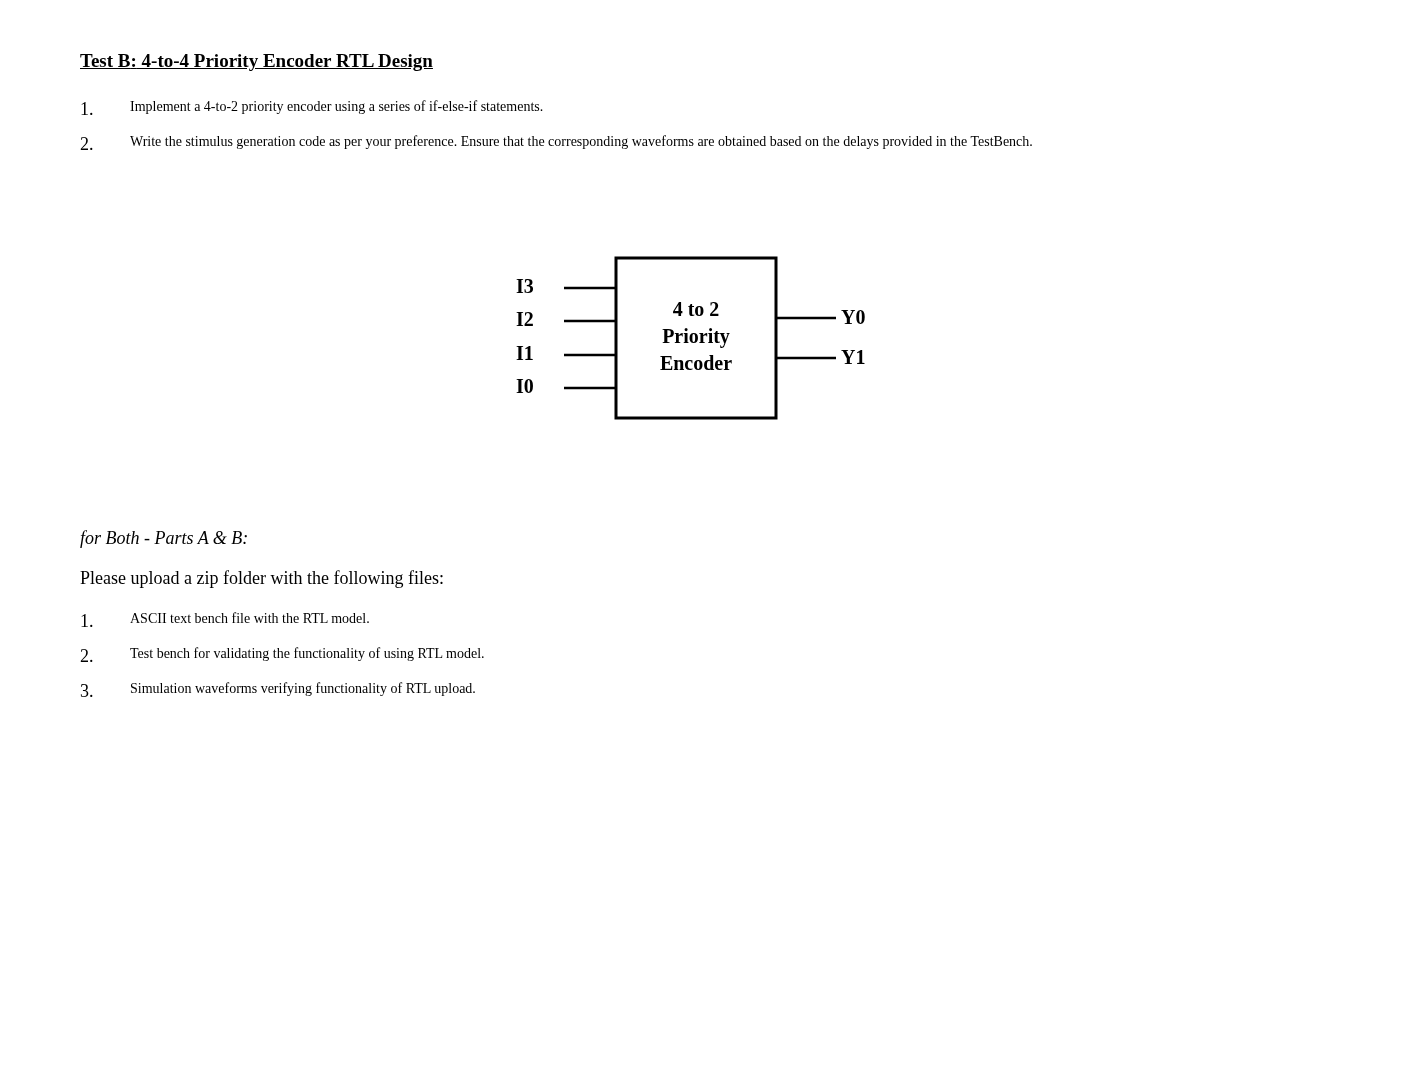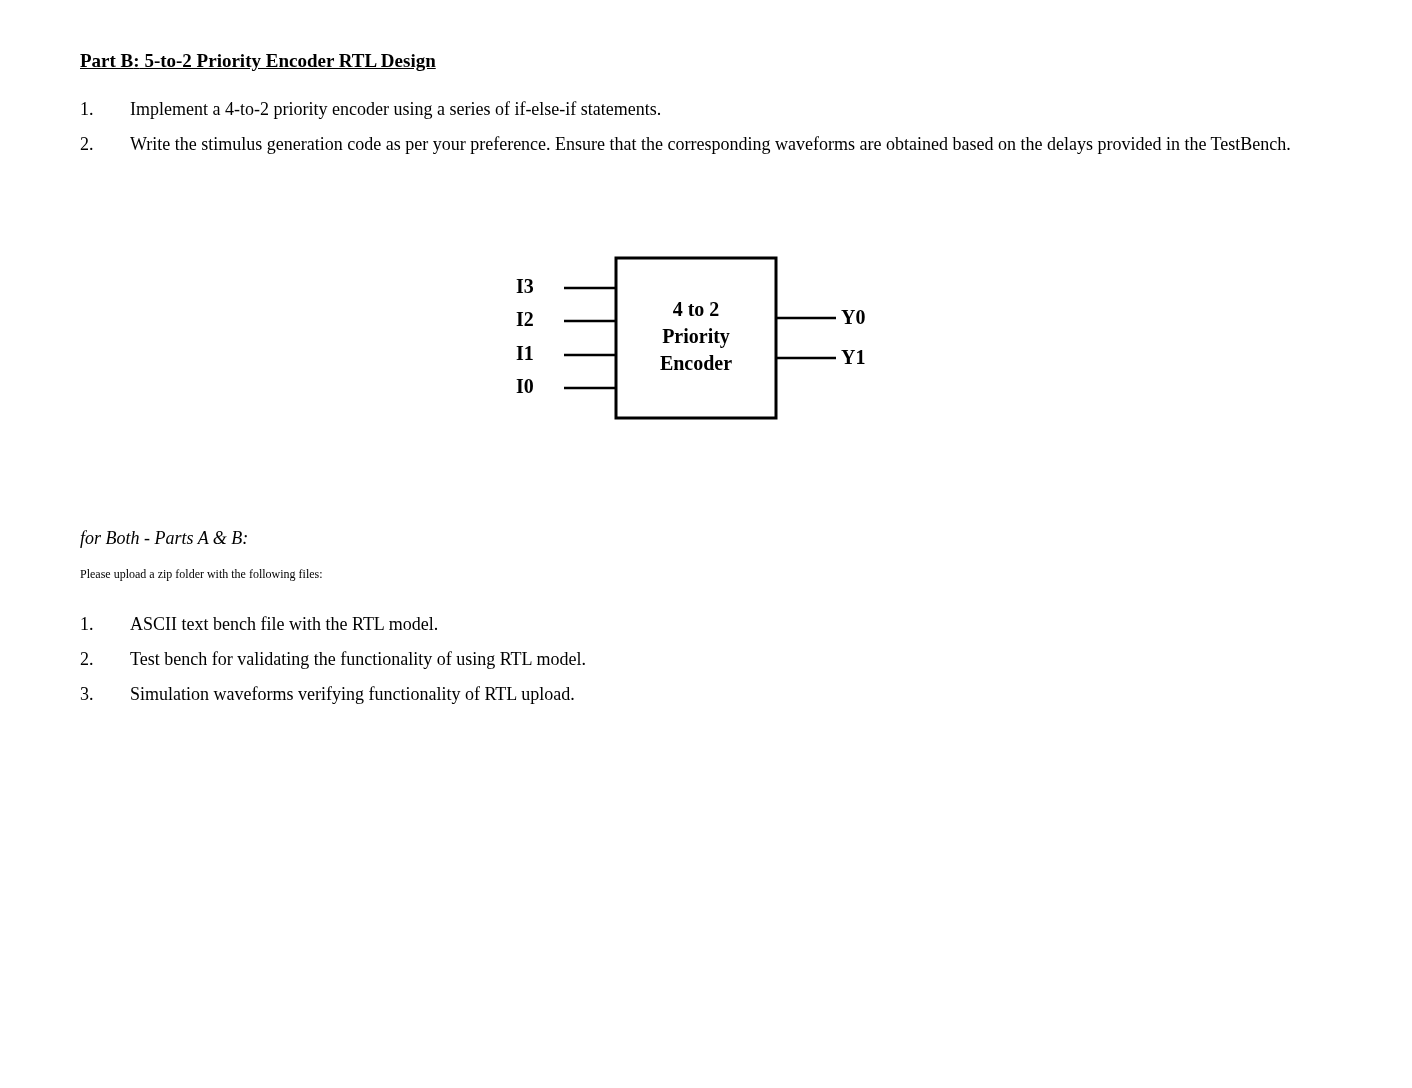--- a/index.html
+++ b/index.html
@@ -41,21 +41,21 @@
       line-height: 1.5;
     }
 
     .list-number {
       min-width: 50px;
       font-size: 18px;
     }
 
     .list-text {
       flex: 1;
-      font-size: 18px;
+      font-size: 14px;
       line-height: 1.5;
     }
 
     
     .diagram-container {
       display: flex;
       justify-content: center;
       align-items: flex-end;
       margin: 50px 0 60px 0;
     }
@@ -76,40 +76,40 @@
     }
 
     
     .for-both-heading {
       font-size: 18px;
       font-style: italic;
       margin-bottom: 16px;
     }
 
     .upload-text {
-      font-size: 12px;
-      margin-bottom: 28px;
+      font-size: 18px;
+      margin-bottom: 16px;
       line-height: 1.5;
     }
 
     .numbered-list-bottom {
       list-style: none;
     }
 
     .numbered-list-bottom li {
       display: flex;
       margin-bottom: 8px;
       line-height: 1.5;
     }
   </style>
 </head>
 <body>
 
 <div class="part-b-heading">
-  <span class="bold-label">Part B</span><span>:</span><span> 5-to-2 Priority Encoder RTL Design</span>
+  <span class="bold-label">Test B</span><span>:</span><span> 4-to-4 Priority Encoder RTL Design</span>
 </div>
 
 <ol class="numbered-list">
   <li>
     <span class="list-number">1.</span>
     <span class="list-text">Implement a 4-to-2 priority encoder using a series of if-else-if statements.</span>
   </li>
   <li>
     <span class="list-number">2.</span>
     <span class="list-text">Write the stimulus generation code as per your preference. Ensure that the corresponding waveforms are obtained based on the delays provided in the TestBench.</span>

